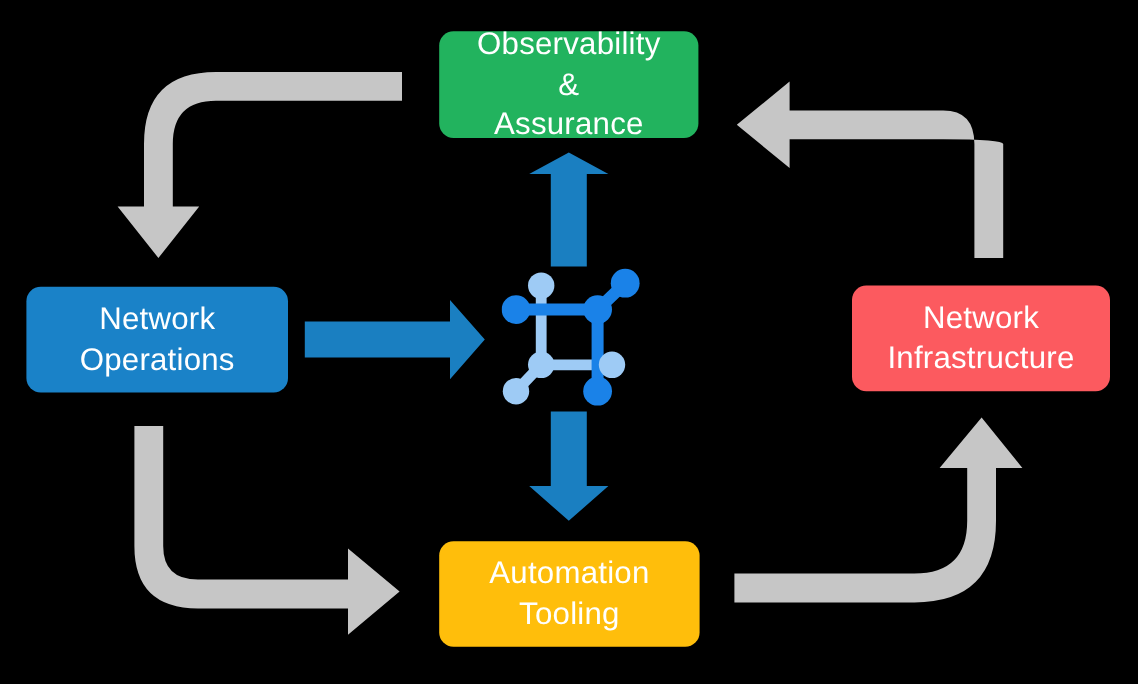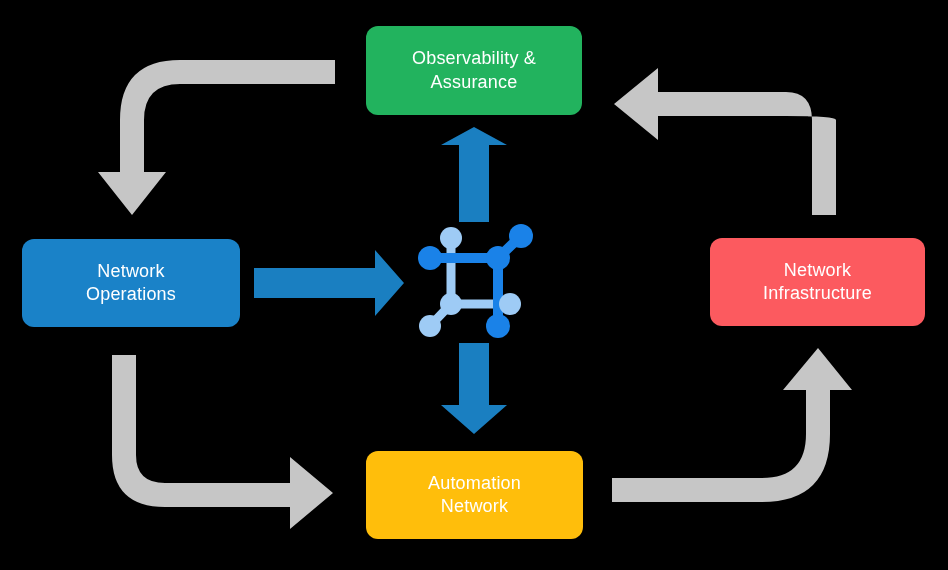--- a/index.html
+++ b/index.html
@@ -27,21 +27,21 @@
     pointer-events: none;
   }
   .node-box {
     position: absolute;
     border-radius: 12px;
     display: flex;
     align-items: center;
     justify-content: center;
     text-align: center;
     color: #ffffff;
-    font-size: 18px;
+    font-size: 26px;
     line-height: 1.3;
     font-weight: 400;
     letter-spacing: 0.2px;
     box-sizing: border-box;
     padding: 4px 24px;
     user-select: none;
   }
   #box-observability {
     left: 366px;
     top: 26px;
@@ -173,16 +173,16 @@
 Operations</span>
   </div>
 
   <div class="node-box" id="box-infrastructure" style="background:#fc5a5f;">
     <span class="box-label">Network
 Infrastructure</span>
   </div>
 
   <div class="node-box" id="box-automation" style="background:#ffbe0b;">
     <span class="box-label">Automation
-Network</span>
+Tooling</span>
   </div>
 
 </div>
 
 </body></html>

